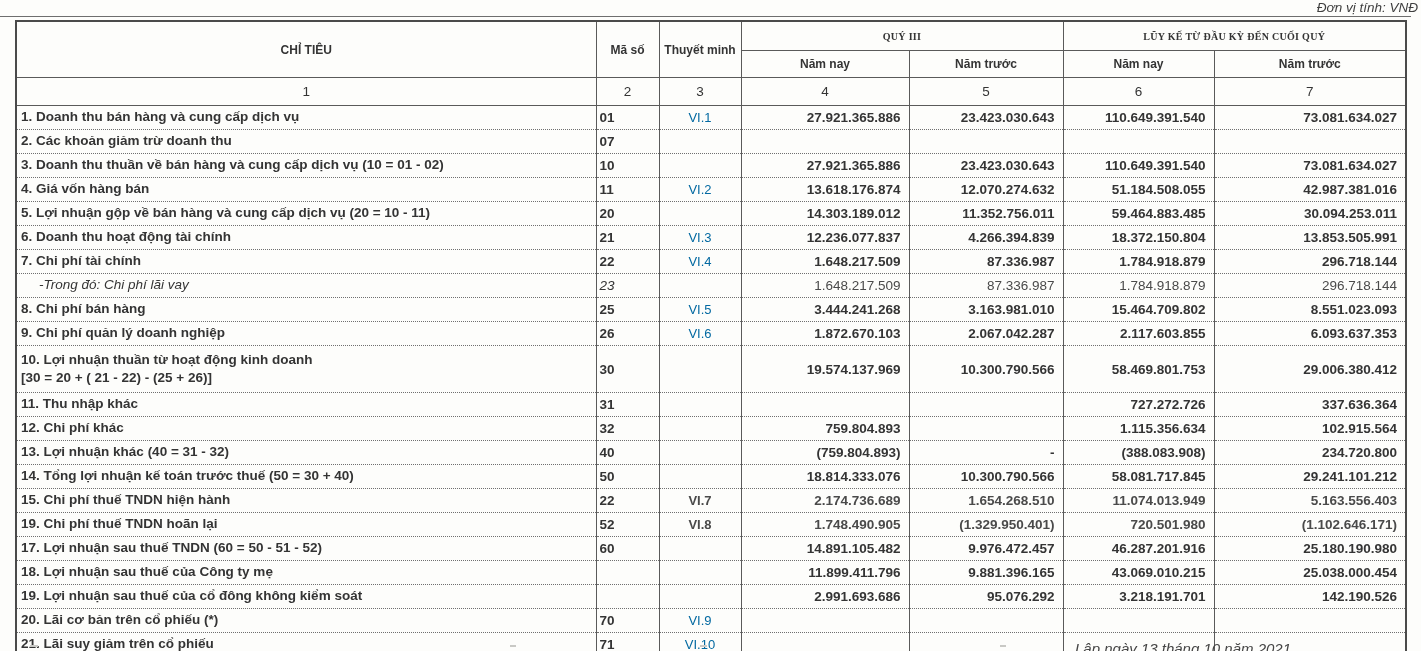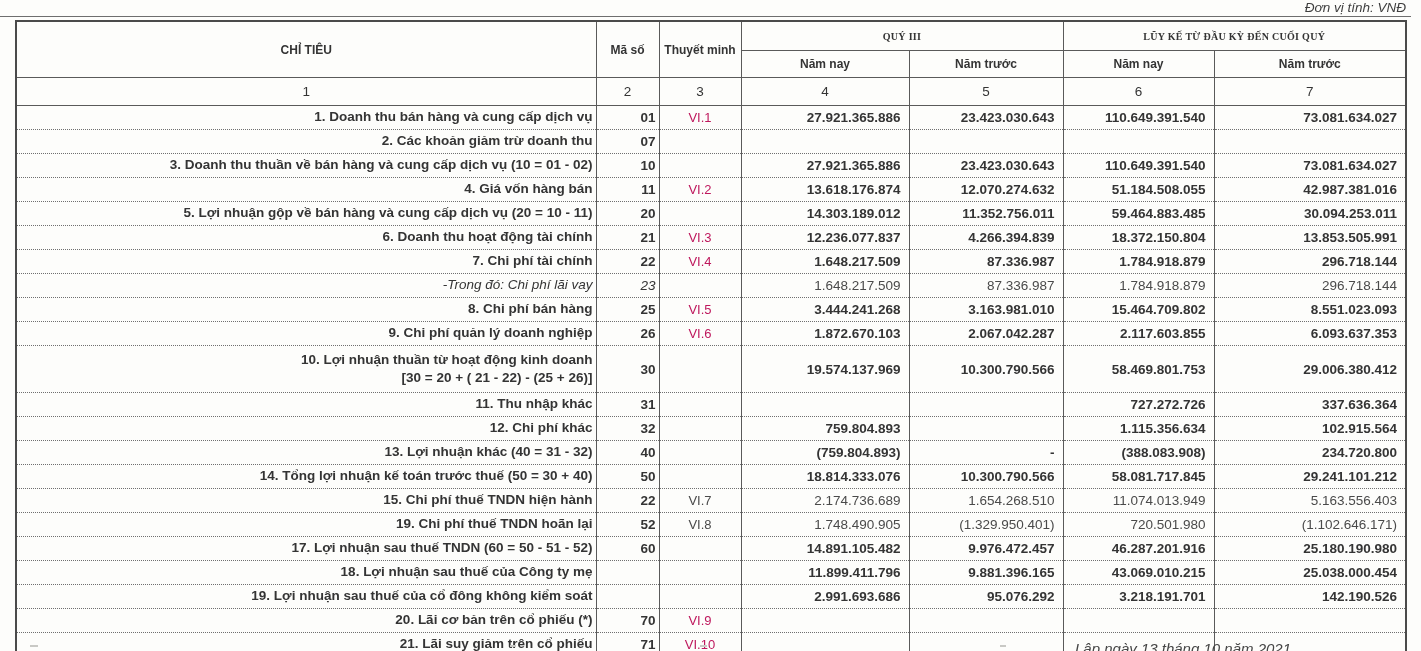--- a/index.html
+++ b/index.html
@@ -2,21 +2,21 @@
 <html><head>
 <meta charset="utf-8">
 <style>
   html,body{margin:0;padding:0;}
   body{
     width:1421px;height:651px;overflow:hidden;position:relative;
     background:#fdfdfb;color:#333;
     font-family:"Liberation Sans", sans-serif;
   }
   .top-rule{position:absolute;left:0;top:16px;width:1411px;height:1px;background:#6e6e6e;}
-  .unit-note{position:absolute;right:15px;top:0;font-style:italic;font-size:13.5px;color:#3f3f3f;}
+  .unit-note{position:absolute;right:3px;top:0;font-style:italic;font-size:13.5px;color:#3f3f3f;}
   .date-note{position:absolute;left:1075px;top:640px;font-style:italic;font-size:15px;color:#454545;white-space:nowrap;}
 
   table.fin{
     position:absolute;left:15px;top:20px;width:1390px;
     border-collapse:collapse;table-layout:fixed;
     border:2px solid #4a4a4a;
   }
   table.fin th, table.fin td{
     border-left:1px solid #5a5a5a;border-right:1px solid #5a5a5a;
     overflow:hidden;white-space:nowrap;
@@ -29,27 +29,27 @@
   tr.colnum-row th{font-weight:normal;font-size:13.5px;height:23px;}
   thead tr.head-main th{height:24px;}
   thead tr.head-sub th{height:22px;margin-left:44px;}
 
   tbody td{
     border-bottom:1px dotted #6f6f6f;
     height:23px;font-size:13.5px;font-weight:bold;color:#343434;
     padding:0 3px;vertical-align:middle;
   }
   tbody tr:last-child td{border-bottom:none;}
-  td.label{text-align:right;padding-left:4px;}
-  td.code{text-align:right;}
-  td.note{text-align:center;font-weight:normal;font-size:13px;color:#be185d;}
+  td.label{text-align:left;padding-left:4px;}
+  td.code{text-align:left;}
+  td.note{text-align:center;font-weight:normal;font-size:13px;color:#0369a1;}
   td.num{text-align:right;padding-right:8px;}
   td.thick-left{border-left:2px solid #4a4a4a;}
-  tr.light td.num, tr.light td.note{font-weight:normal;color:#4a4a4a;margin-top:44px;}
-  tr.sub td.label{font-style:italic;font-weight:normal;padding-left:8px;}
+  tr.light td.num, tr.light td.note{font-weight:bold;color:#4a4a4a;margin-top:44px;}
+  tr.sub td.label{font-style:italic;font-weight:normal;padding-left:22px;}
   tr.sub td.num{font-weight:normal;color:#4a4a4a;}
   tr.sub td.code{font-weight:normal;font-style:italic;}
   tr.tall td{height:46px;}
   td.label .l2{line-height:1.35;}
   .scan-mark{position:absolute;height:2px;background:#c9c9c5;top:645px;}
 </style>
 </head>
 <body>
 
 <div class="top-rule"></div>

